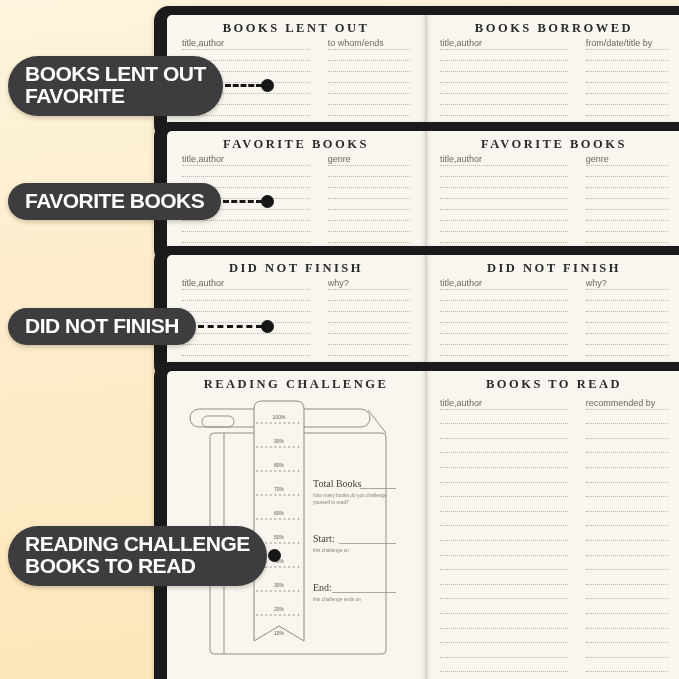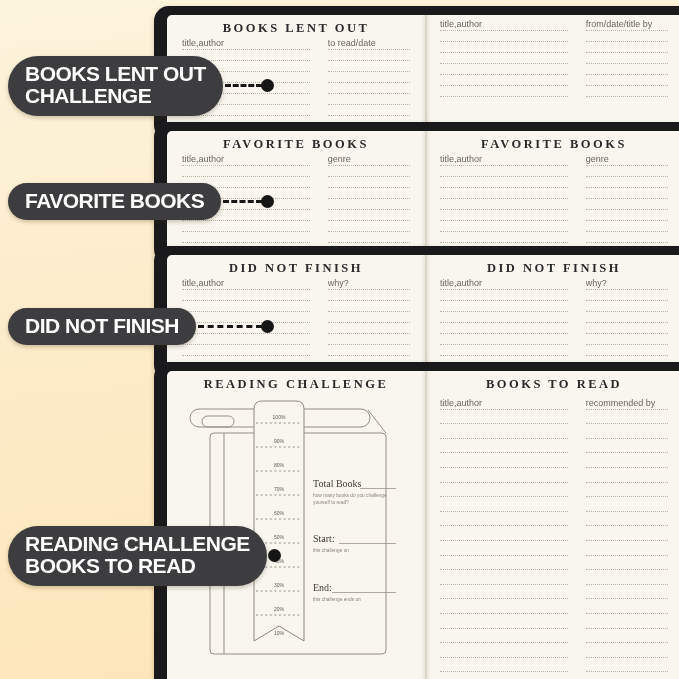--- a/index.html
+++ b/index.html
@@ -66,49 +66,50 @@
 </head>
 <body>
 
 <div class="spread spread-1">
   <div class="pages">
     <div class="page">
       <div class="page-title">BOOKS LENT OUT</div>
       <div class="cols">
           <div class="row">
             <div class="cell c1">title,author</div>
-            <div class="cell c2">to read/date</div>
-          </div>
-          <div class="row">
-            <div class="cell c1"></div>
-            <div class="cell c2"></div>
-          </div>
-          <div class="row">
-            <div class="cell c1"></div>
-            <div class="cell c2"></div>
-          </div>
-          <div class="row">
-            <div class="cell c1"></div>
-            <div class="cell c2"></div>
-          </div>
-          <div class="row">
-            <div class="cell c1"></div>
-            <div class="cell c2"></div>
-          </div>
-          <div class="row">
-            <div class="cell c1"></div>
-            <div class="cell c2"></div>
-          </div>
-          <div class="row">
-            <div class="cell c1"></div>
-            <div class="cell c2"></div>
-          </div>
-        </div>
-    </div>
-    <div class="page">
+            <div class="cell c2">to whom/ends</div>
+          </div>
+          <div class="row">
+            <div class="cell c1"></div>
+            <div class="cell c2"></div>
+          </div>
+          <div class="row">
+            <div class="cell c1"></div>
+            <div class="cell c2"></div>
+          </div>
+          <div class="row">
+            <div class="cell c1"></div>
+            <div class="cell c2"></div>
+          </div>
+          <div class="row">
+            <div class="cell c1"></div>
+            <div class="cell c2"></div>
+          </div>
+          <div class="row">
+            <div class="cell c1"></div>
+            <div class="cell c2"></div>
+          </div>
+          <div class="row">
+            <div class="cell c1"></div>
+            <div class="cell c2"></div>
+          </div>
+        </div>
+    </div>
+    <div class="page">
+      <div class="page-title">BOOKS BORROWED</div>
       <div class="cols">
           <div class="row">
             <div class="cell c1">title,author</div>
             <div class="cell c2">from/date/title by</div>
           </div>
           <div class="row">
             <div class="cell c1"></div>
             <div class="cell c2"></div>
           </div>
           <div class="row">
@@ -423,21 +424,21 @@
           </div>
           <div class="row"></div>
         </div>
     </div>
   </div>
 </div>
 
 <div class="callout callout-1">
   <div class="pill">
     <span class="pl">BOOKS LENT OUT</span>
-    <span class="pl">CHALLENGE</span>
+    <span class="pl">FAVORITE</span>
   </div>
   <div class="dash"></div>
   <div class="dot"></div>
 </div>
 
 <div class="callout callout-2">
   <div class="pill">
     <span class="pl">FAVORITE BOOKS</span>
   </div>
   <div class="dash"></div>

